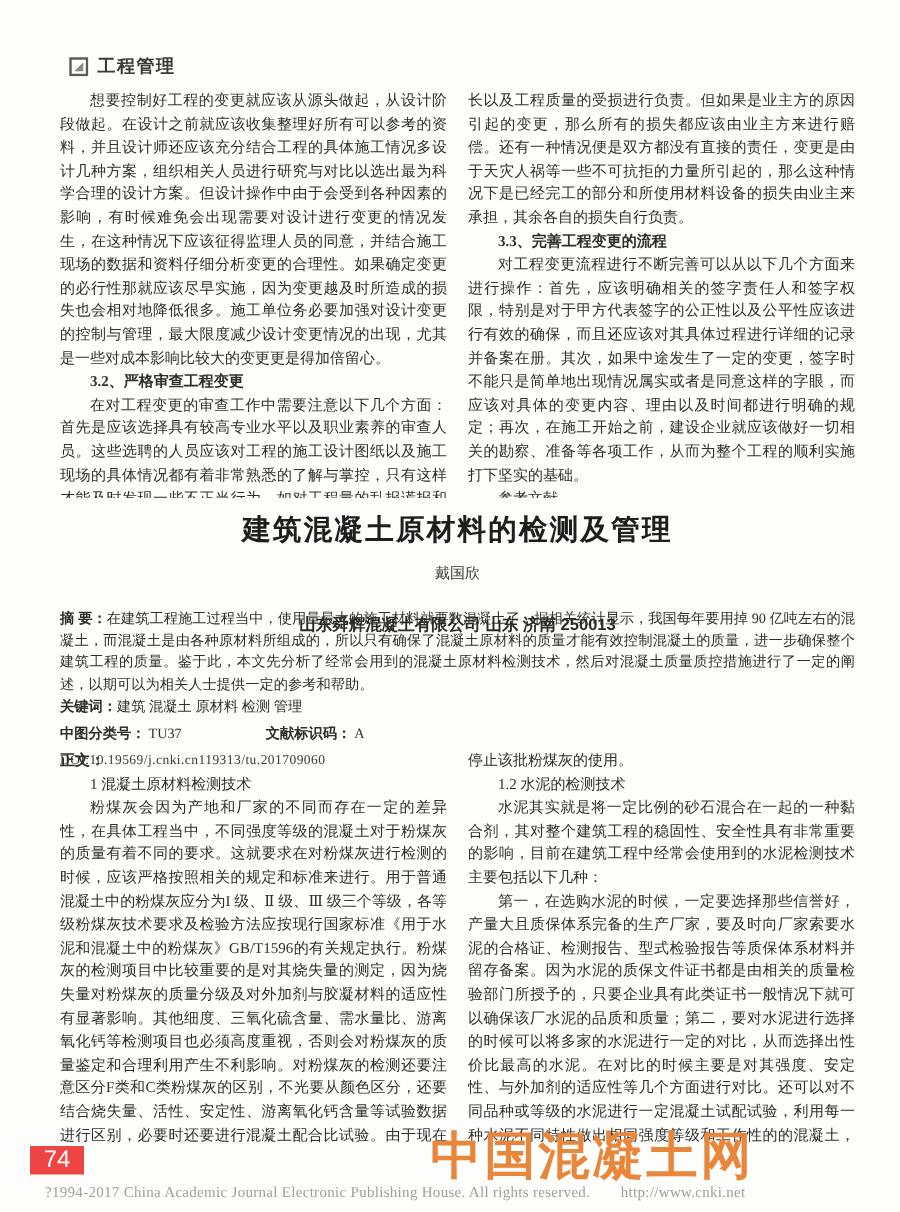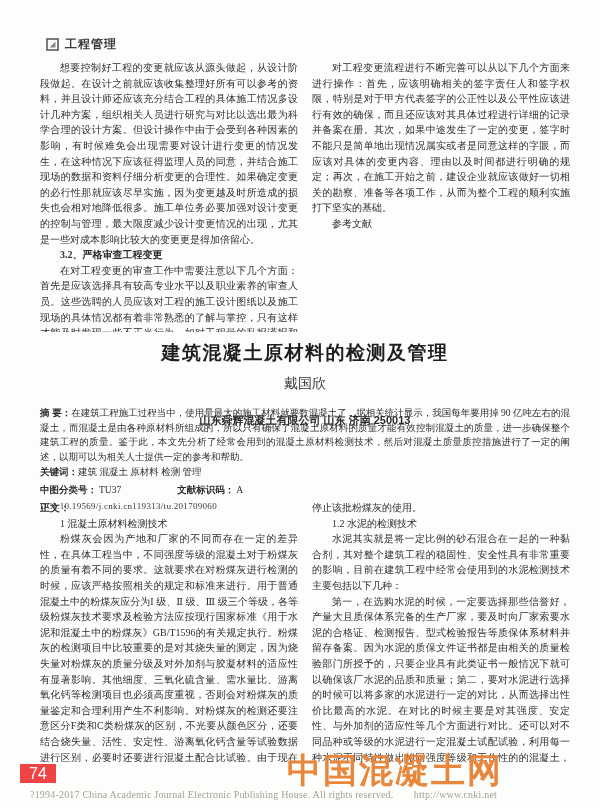--- a/index.html
+++ b/index.html
@@ -23,21 +23,21 @@
   .col p{margin:0;font-size:10px;line-height:15.6px;text-align:justify;color:#2e2e2e;}
   .col p.h{font-weight:bold;text-indent:2em;}
   .col p.p{text-indent:2em;}
   .col p.pc{text-indent:0;}
   .col p.sub{text-indent:2em;}
   .col p.label{font-weight:bold;text-indent:0;}
 
   
   .art{position:absolute;left:40px;right:30px;top:340px;text-align:center;}
   .art .title{font-family:"Liberation Sans","DejaVu Sans",sans-serif;font-weight:bold;font-size:19px;color:#1e1e1e;letter-spacing:1.5px;margin:0;}
-  .art .author{font-size:14px;margin-top:9px;color:#333;}
+  .art .author{font-size:10px;margin-top:9px;color:#333;}
   .art .affil{font-family:"Liberation Sans","DejaVu Sans",sans-serif;font-weight:bold;font-size:11px;margin-top:20px;color:#2a2a2a;}
 
   .meta{position:absolute;left:40px;right:30px;top:406px;text-align:justify;}
   .meta .row{font-size:9.5px;line-height:14.5px;color:#2e2e2e;}
   .meta b{font-family:"Liberation Sans","DejaVu Sans",sans-serif;}
   .meta .kw{margin-top:1px;}
   .meta .clc{margin-top:3px;}
   .meta .doi{margin-top:2px;font-size:9px;letter-spacing:.3px;color:#3a3a3a;}
   .meta .clc b{margin-right:2px;}
   .meta .gap{display:inline-block;width:56px;}
@@ -62,20 +62,22 @@
     <span class="lbl">工程管理</span>
   </div>
 
   <div class="cols top-sec">
     <div class="col">
         <p class="p">想要控制好工程的变更就应该从源头做起，从设计阶段做起。在设计之前就应该收集整理好所有可以参考的资料，并且设计师还应该充分结合工程的具体施工情况多设计几种方案，组织相关人员进行研究与对比以选出最为科学合理的设计方案。但设计操作中由于会受到各种因素的影响，有时候难免会出现需要对设计进行变更的情况发生，在这种情况下应该征得监理人员的同意，并结合施工现场的数据和资料仔细分析变更的合理性。如果确定变更的必行性那就应该尽早实施，因为变更越及时所造成的损失也会相对地降低很多。施工单位务必要加强对设计变更的控制与管理，最大限度减少设计变更情况的出现，尤其是一些对成本影响比较大的变更更是得加倍留心。</p>
         <p class="h">3.2、严格审查工程变更</p>
         <p class="p">在对工程变更的审查工作中需要注意以下几个方面：首先是应该选择具有较高专业水平以及职业素养的审查人员。这些选聘的人员应该对工程的施工设计图纸以及施工现场的具体情况都有着非常熟悉的了解与掌控，只有这样才能及时发现一些不正当行为，如对工程量的乱报谎报和错报等现象；现场相关的签证人员应该具有较高的职业道德素养，确保这些签证人员不会为了自己的一点私立与施工方进行勾结，通过变更来获取一定的经济利益；其次一旦施工出现了变更现象，必须要搞清楚导致变更的责任方是谁，如果是因为施工方的原因引起的变更，其不仅得不到自己损失的赔偿，而且还应该对工期的延</p>
       </div>
     <div class="col">
+        <p class="pc">长以及工程质量的受损进行负责。但如果是业主方的原因引起的变更，那么所有的损失都应该由业主方来进行赔偿。还有一种情况便是双方都没有直接的责任，变更是由于天灾人祸等一些不可抗拒的力量所引起的，那么这种情况下是已经完工的部分和所使用材料设备的损失由业主来承担，其余各自的损失自行负责。</p>
+        <p class="h">3.3、完善工程变更的流程</p>
         <p class="p">对工程变更流程进行不断完善可以从以下几个方面来进行操作：首先，应该明确相关的签字责任人和签字权限，特别是对于甲方代表签字的公正性以及公平性应该进行有效的确保，而且还应该对其具体过程进行详细的记录并备案在册。其次，如果中途发生了一定的变更，签字时不能只是简单地出现情况属实或者是同意这样的字眼，而应该对具体的变更内容、理由以及时间都进行明确的规定；再次，在施工开始之前，建设企业就应该做好一切相关的勘察、准备等各项工作，从而为整个工程的顺利实施打下坚实的基础。</p>
         <p class="sub">参考文献</p>
       </div>
   </div>
 
   <div class="art">
     <p class="title">建筑混凝土原材料的检测及管理</p>
     <div class="author">戴国欣</div>
     <div class="affil">山东舜辉混凝土有限公司  山东  济南  250013</div>
   </div>

